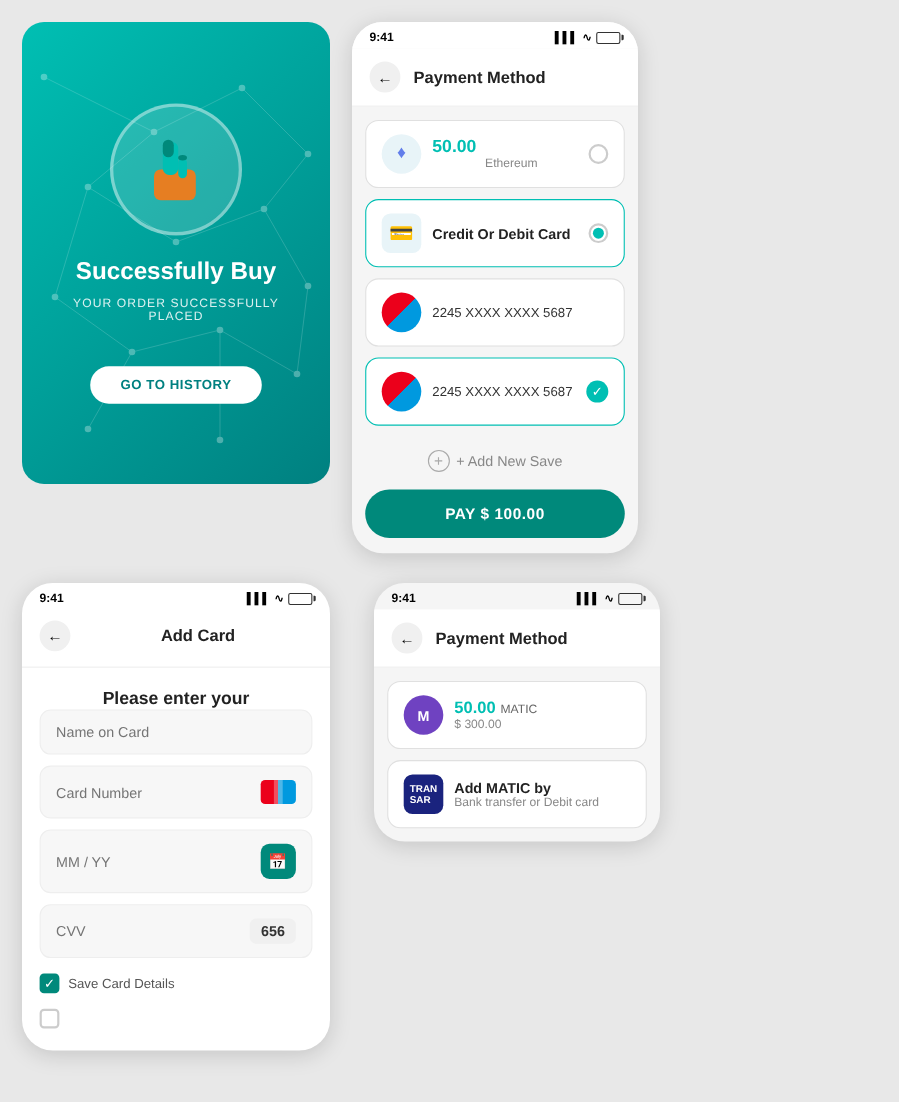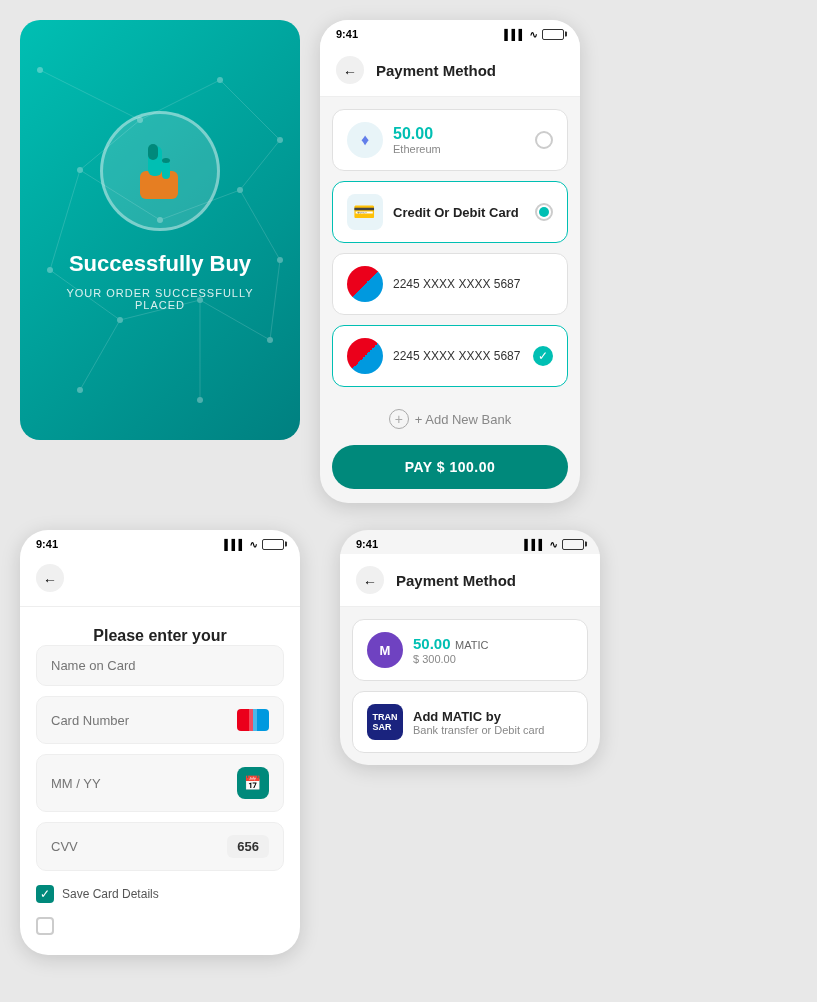--- a/index.html
+++ b/index.html
@@ -204,20 +204,21 @@
     }
     .payment-info { flex: 1; }
     .payment-amount {
       font-size: 16px;
       font-weight: 700;
       color: #00bfb3;
     }
     .payment-name {
       font-size: 11px;
       color: #888;
+      margin-left: 48px;
     }
     .radio-outer {
       width: 18px;
       height: 18px;
       border-radius: 50%;
       border: 2px solid #ccc;
       display: flex;
       align-items: center;
       justify-content: center;
     }
@@ -536,20 +537,21 @@
           <rect x="18" y="10" width="14" height="30" rx="6" fill="#00bfb3"></rect>
 
           <rect x="18" y="8" width="10" height="16" rx="5" fill="#00897b"></rect>
 
           <rect x="32" y="25" width="8" height="18" rx="4" fill="#00bfb3"></rect>
           <rect x="32" y="22" width="8" height="5" rx="4" fill="#00897b"></rect>
         </svg>
       </div>
       <div class="success-title">Successfully Buy</div>
       <div class="success-subtitle">YOUR ORDER SUCCESSFULLY PLACED</div>
+      <button class="go-history-btn">GO TO HISTORY</button>
     </div>
   </div>
 
   <div class="phone screen-payment">
     <div class="status-bar">
       <span>9:41</span>
       <div class="status-icons">
         <span class="signal-bars">▌▌▌</span>
         <span class="wifi-icon">∿</span>
         <span class="battery"><span class="battery-fill"></span></span>
@@ -587,40 +589,41 @@
 
       <div class="payment-option selected">
         <div class="maestro-badge"></div>
         <div class="card-number">2245 XXXX XXXX 5687</div>
         <div class="check-circle">✓</div>
       </div>
     </div>
     
     <div class="add-card-row">
       <div class="plus-circle">+</div>
-      <span>+ Add New Bank</span>
+      <span>+ Add New Save</span>
     </div>
     
     <button class="pay-btn">PAY $ 100.00</button>
   </div>
 </div>
 
 <div class="row2">
 
   <div class="phone screen-addcard">
     <div class="status-bar">
       <span>9:41</span>
       <div class="status-icons">
         <span class="signal-bars">▌▌▌</span>
         <span class="wifi-icon">∿</span>
         <span class="battery"><span class="battery-fill"></span></span>
       </div>
     </div>
     <div class="addcard-header">
       <div class="back-btn">←</div>
+      <div class="addcard-title">Add Card</div>
     </div>
     <div class="addcard-body">
       <div class="please-text">Please enter your</div>
 
       <div class="input-row">
         <input type="text" placeholder="Name on Card" style="">
       </div>
 
       <div class="input-row">
         <input type="text" placeholder="Card Number" style="">

